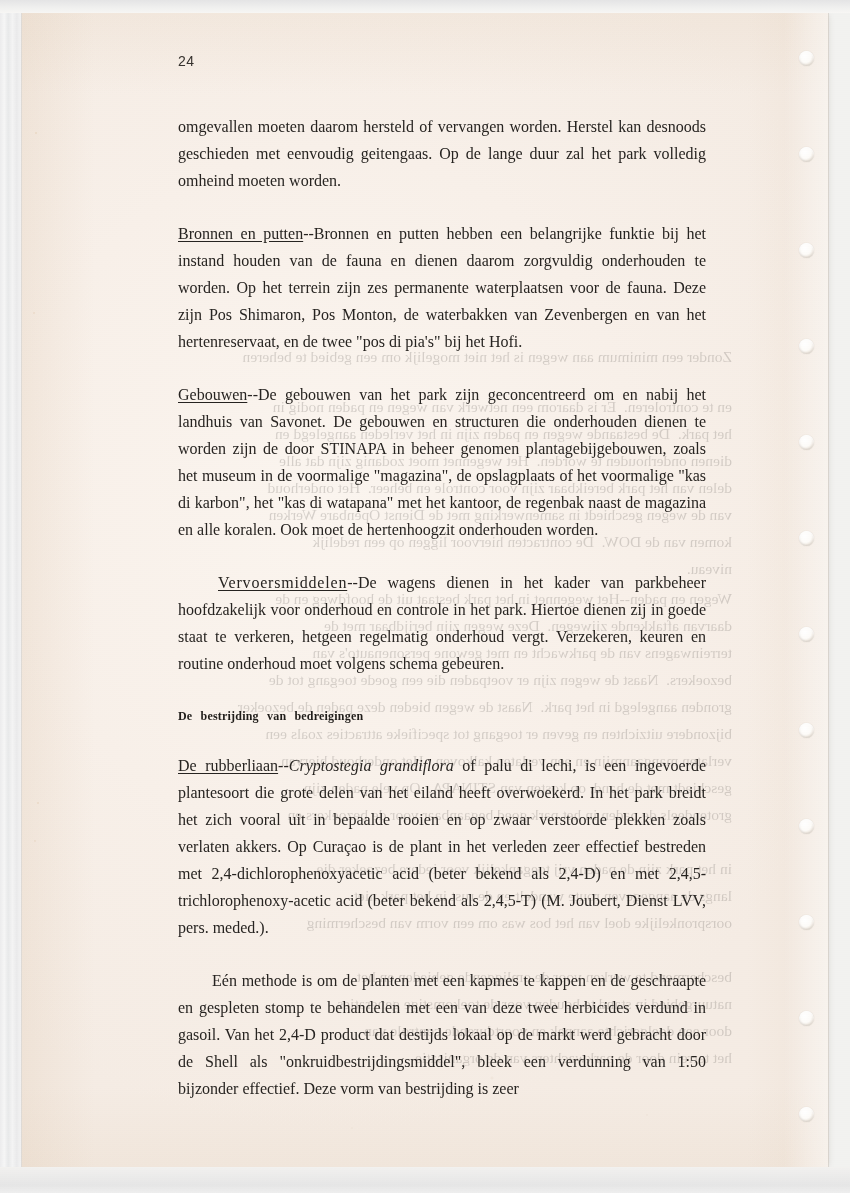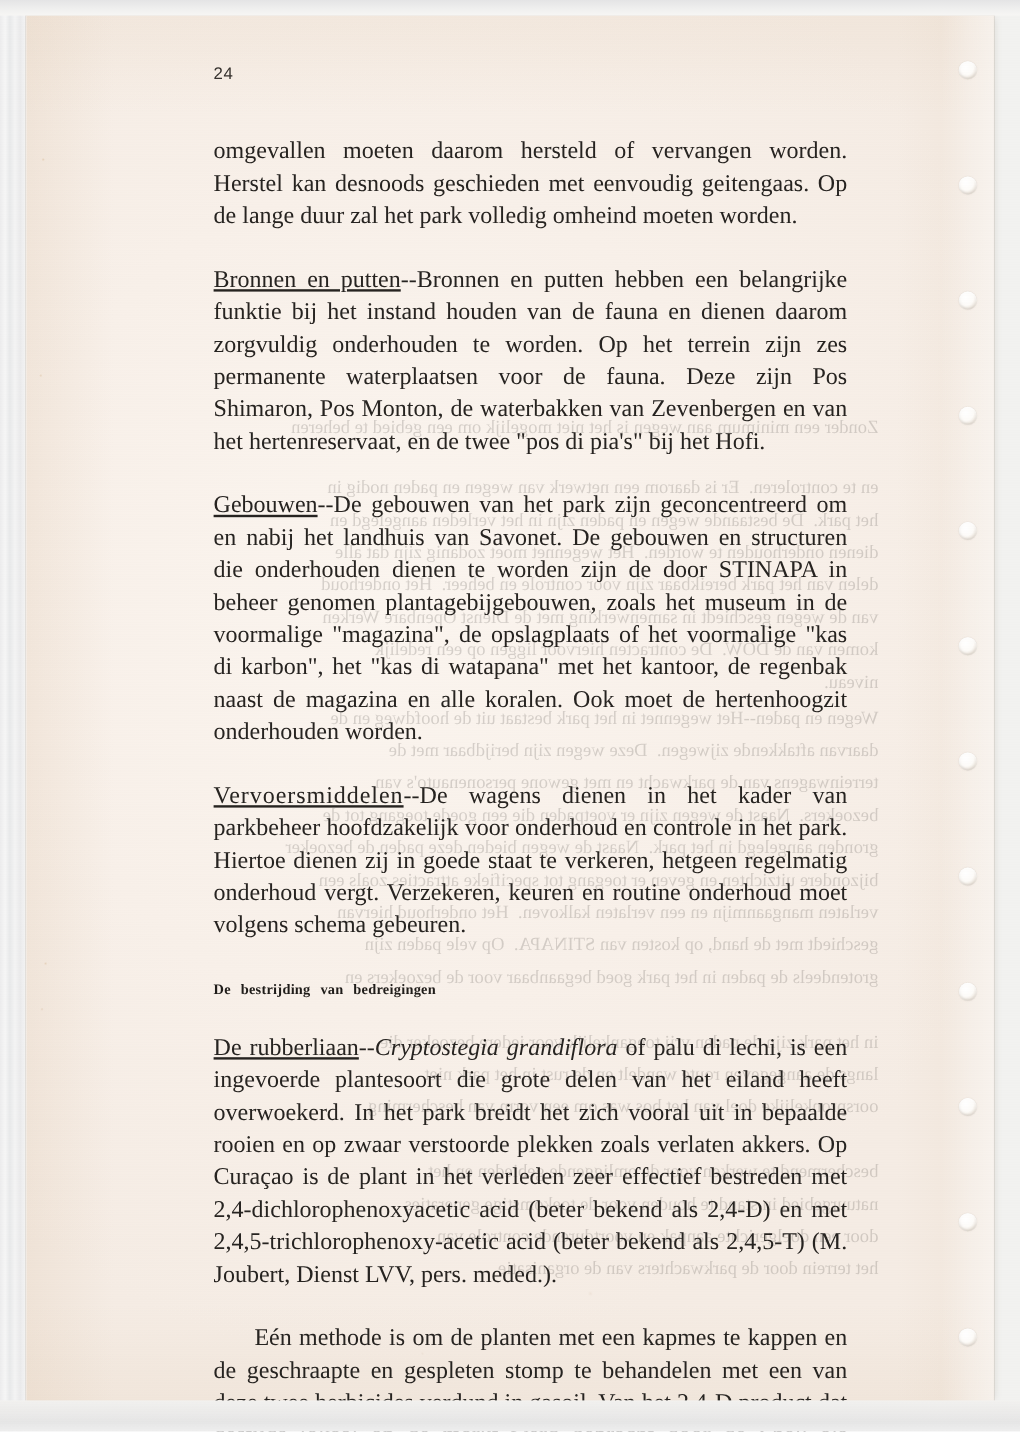--- a/index.html
+++ b/index.html
@@ -154,34 +154,34 @@
   }
   .body-text {
     position: absolute;
     top: 100px;
     left: 0;
     width: 528px;
   }
   p.para {
     margin: 0 0 26px 0;
     font-family: "Liberation Serif", serif;
-    font-size: 20px;
+    font-size: 16px;
     line-height: 27px;
     color: #262320;
     text-align: justify;
     text-justify: inter-word;
     -webkit-font-smoothing: antialiased;
   }
   p.para.last { margin-bottom: 16px; }
   p.indent { text-indent: 34px; }
   .run-in {
     text-decoration: underline;
     text-underline-offset: 2px;
   }
-  .run-in.spaced { letter-spacing: 0.8px; }
+  .run-in.spaced { letter-spacing: 0.8px; margin-left: 40px; }
   .sp-name { font-style: italic; }
 
   h2.section-heading {
     margin: 0 0 22px 0;
     font-family: Liberation Serif, serif;
     font-size: 12px;
     font-weight: bold;
     line-height: 27px;
     color: #1f1c19;
     word-spacing: 5px;

